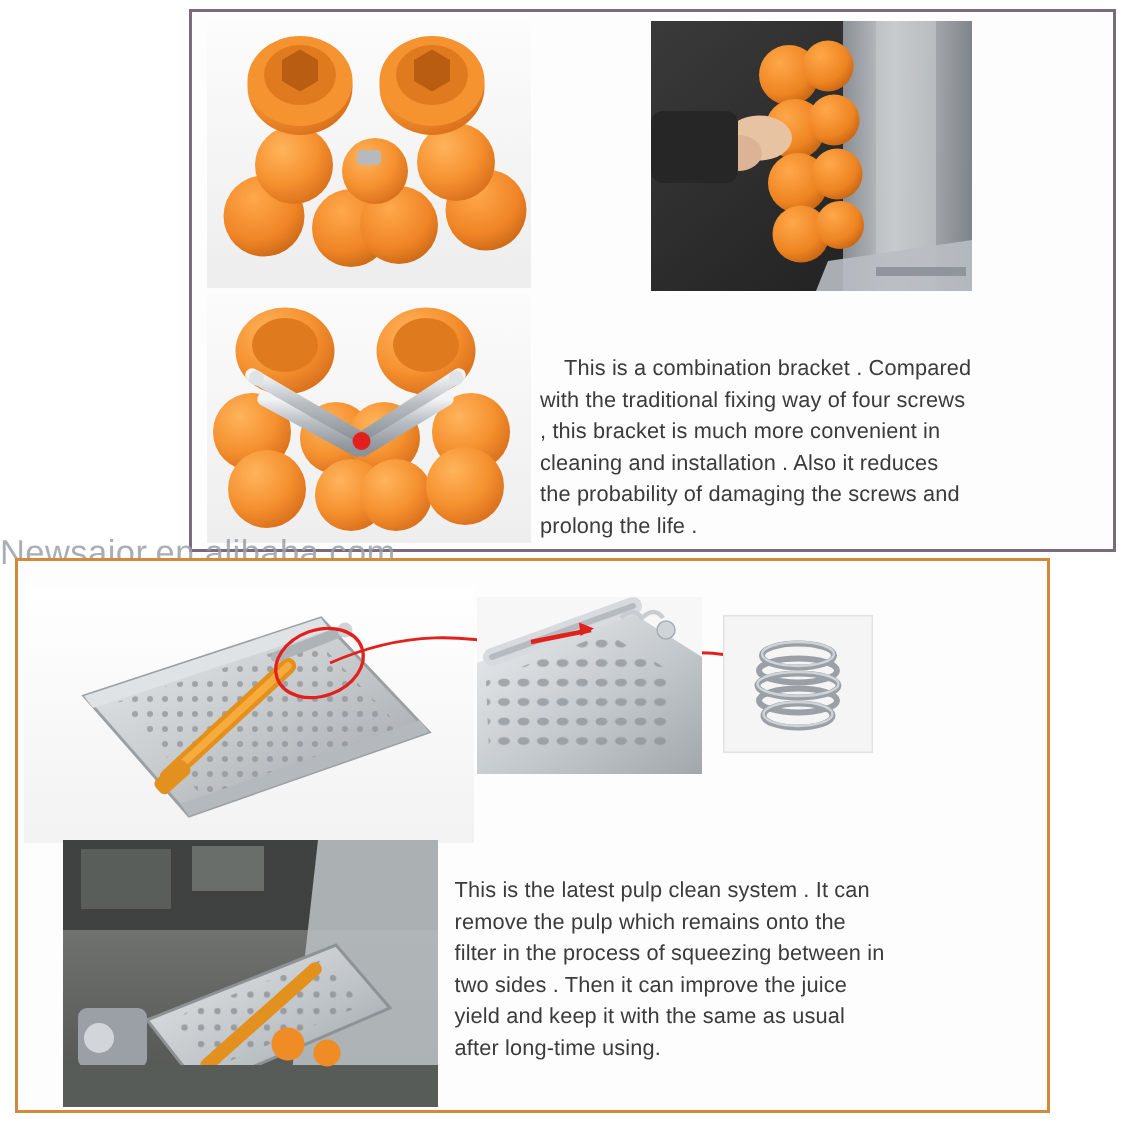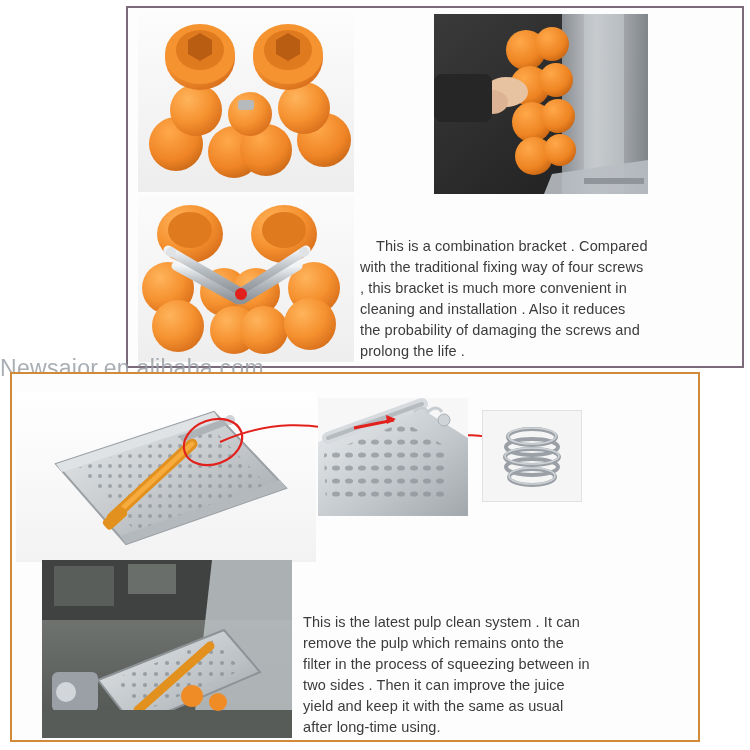--- a/index.html
+++ b/index.html
@@ -43,21 +43,21 @@
   
   .text-block{
     position:absolute;
     color:#3b3b3b;
     font-size:14.5px;
     line-height:1.45;
     letter-spacing:.1px;
   }
   .txt-bracket{left:360px;top:236px;width:288px;}
   .txt-bracket .indent{display:inline-block;width:16px;}
-  .txt-pulp{left:303px;top:612px;width:290px;}
+  .txt-pulp{left:303px;top:584px;width:290px;}
 
   
   .watermark{
     position:absolute;left:0;top:355px;width:750px;text-align:left;
     font-size:23px;color:#9aa1a8;opacity:.85;
     font-family:"Liberation Sans", sans-serif;
     letter-spacing:.3px;
     pointer-events:none;
   }
 </style>

